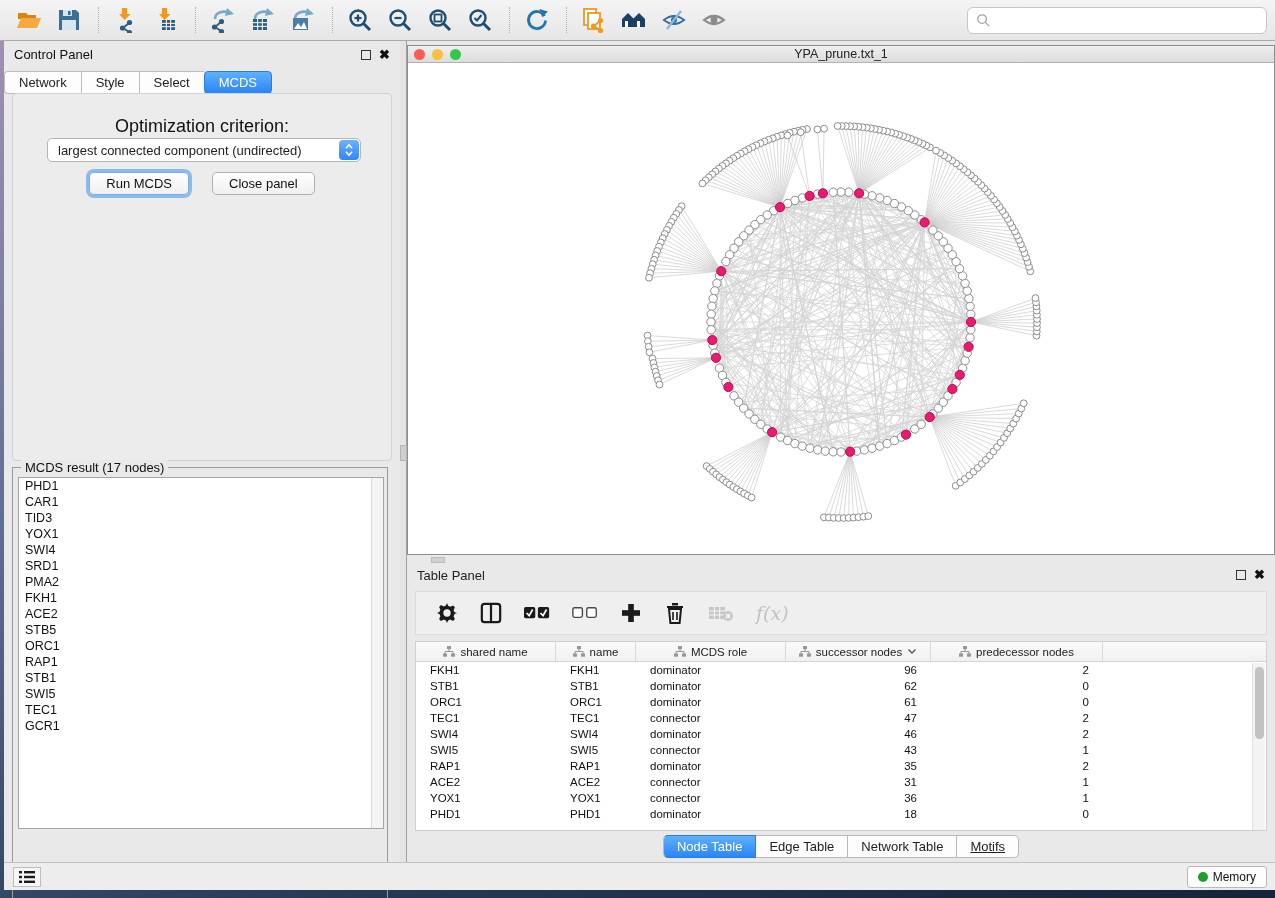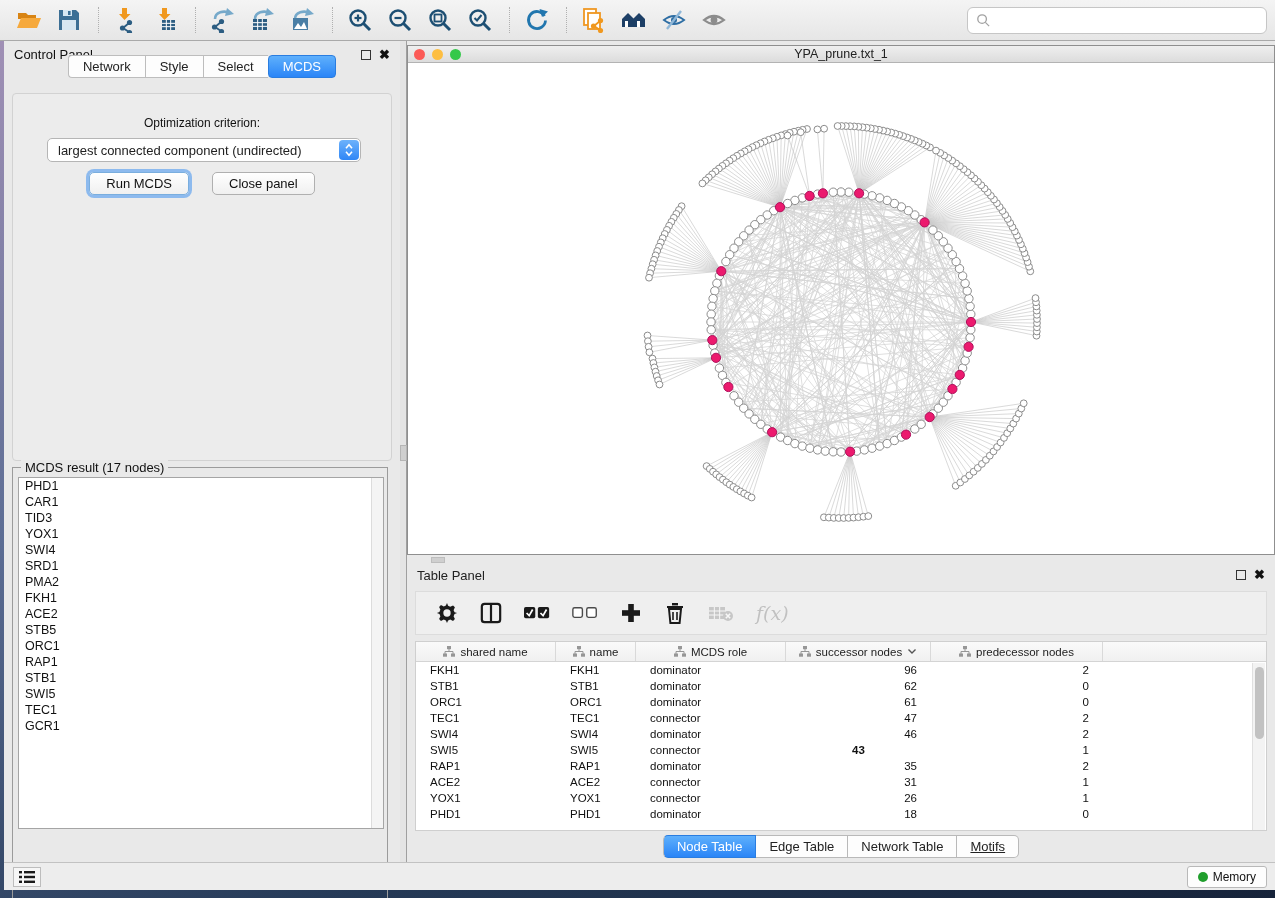--- a/index.html
+++ b/index.html
@@ -22,27 +22,27 @@
   
   #app { position:absolute; left:4px; top:41px; width:1271px; height:849px; background:#e9e9e9; }
 
   
   #control-panel { position:absolute; left:0; top:0; width:396px; height:821px; background:#e9e9e9; }
   #cp-titlebar { position:absolute; left:0; top:0; width:100%; height:27px; display:flex; align-items:center; padding:0 10px; }
   #cp-title { font-size:13px; color:#111; }
   .win-btns { margin-left:auto; display:flex; align-items:center; gap:8px; }
   .float-btn { width:10px; height:10px; border:1.5px solid #333; display:inline-block; }
   .close-btn { font-size:13px; font-weight:bold; color:#111; line-height:10px; }
-  #cp-tabs { position:absolute; left:0; top:14px; width:100%; display:flex; justify-content:center; }
+  #cp-tabs { position:absolute; left:0; top:30px; width:100%; display:flex; justify-content:flex-start; }
   .cp-tab { border:1px solid #bdbdbd; border-right:none; background:#fdfdfd; padding:3px 14px; font-size:13px; color:#222; }
   .cp-tab:first-child { border-radius:4px 0 0 4px; }
   .cp-tab.selected { background:linear-gradient(#5fb0fc,#2a85f7); color:#fff; border:1px solid #2a7de0; border-radius:4px; }
   #cp-content { position:absolute; left:8px; top:52px; width:380px; height:368px; background:#ececec;
     border:1px solid #d2d2d2; border-radius:4px; }
-  #opt-label { text-align:center; margin-top:22px; font-size:12px; color:#111; }
+  #opt-label { text-align:center; margin-top:22px; font-size:18px; color:#111; }
   #opt-select { position:absolute; left:34px; top:44px; width:314px; height:24px; background:#fff;
     border:1px solid #b5b5b5; border-radius:5px; display:flex; align-items:center; padding-left:10px; font-size:13px; }
   #opt-stepper { position:absolute; right:1px; top:1px; width:20px; height:20px; border-radius:4px;
     background:linear-gradient(#6db2fb,#2f86f6); display:flex; flex-direction:column; align-items:center; justify-content:center; }
   #opt-stepper svg { display:block; }
   #cp-buttons { position:absolute; left:0; top:78px; width:100%; display:flex; justify-content:center; gap:23px; }
   .cp-btn { background:linear-gradient(#ffffff,#f0f0f0); border:1px solid #b0b0b0; border-radius:5px;
     padding:3px 16px; font-size:13px; color:#111; }
   .cp-btn.focus-ring { box-shadow:0 0 0 3px rgba(90,160,240,.65); border-color:#7aaede; }
 
@@ -1404,42 +1404,42 @@
             <div class="nt-cell" style="width: 140px; text-align: left;">SWI4</div>
             <div class="nt-cell" style="width: 80px; text-align: left;">SWI4</div>
             <div class="nt-cell" style="width: 150px; text-align: left;">dominator</div>
             <div class="nt-cell" style="width: 145px; text-align: right;">46</div>
             <div class="nt-cell" style="width: 172px; text-align: right;">2</div>
           </div>
           <div class="nt-row">
             <div class="nt-cell" style="width: 140px; text-align: left;">SWI5</div>
             <div class="nt-cell" style="width: 80px; text-align: left;">SWI5</div>
             <div class="nt-cell" style="width: 150px; text-align: left;">connector</div>
-            <div class="nt-cell" style="width: 145px; text-align: center; font-weight: bold;">43</div>
+            <div class="nt-cell" style="width: 145px; text-align: right;">43</div>
             <div class="nt-cell" style="width: 172px; text-align: right;">1</div>
           </div>
           <div class="nt-row">
             <div class="nt-cell" style="width: 140px; text-align: left;">RAP1</div>
             <div class="nt-cell" style="width: 80px; text-align: left;">RAP1</div>
             <div class="nt-cell" style="width: 150px; text-align: left;">dominator</div>
             <div class="nt-cell" style="width: 145px; text-align: right;">35</div>
             <div class="nt-cell" style="width: 172px; text-align: right;">2</div>
           </div>
           <div class="nt-row">
             <div class="nt-cell" style="width: 140px; text-align: left;">ACE2</div>
             <div class="nt-cell" style="width: 80px; text-align: left;">ACE2</div>
             <div class="nt-cell" style="width: 150px; text-align: left;">connector</div>
             <div class="nt-cell" style="width: 145px; text-align: right;">31</div>
             <div class="nt-cell" style="width: 172px; text-align: right;">1</div>
           </div>
           <div class="nt-row">
             <div class="nt-cell" style="width: 140px; text-align: left;">YOX1</div>
             <div class="nt-cell" style="width: 80px; text-align: left;">YOX1</div>
             <div class="nt-cell" style="width: 150px; text-align: left;">connector</div>
-            <div class="nt-cell" style="width: 145px; text-align: right;">26</div>
+            <div class="nt-cell" style="width: 145px; text-align: right;">36</div>
             <div class="nt-cell" style="width: 172px; text-align: right;">1</div>
           </div>
           <div class="nt-row">
             <div class="nt-cell" style="width: 140px; text-align: left;">PHD1</div>
             <div class="nt-cell" style="width: 80px; text-align: left;">PHD1</div>
             <div class="nt-cell" style="width: 150px; text-align: left;">dominator</div>
             <div class="nt-cell" style="width: 145px; text-align: right;">18</div>
             <div class="nt-cell" style="width: 172px; text-align: right;">0</div>
           </div>
         </div>

